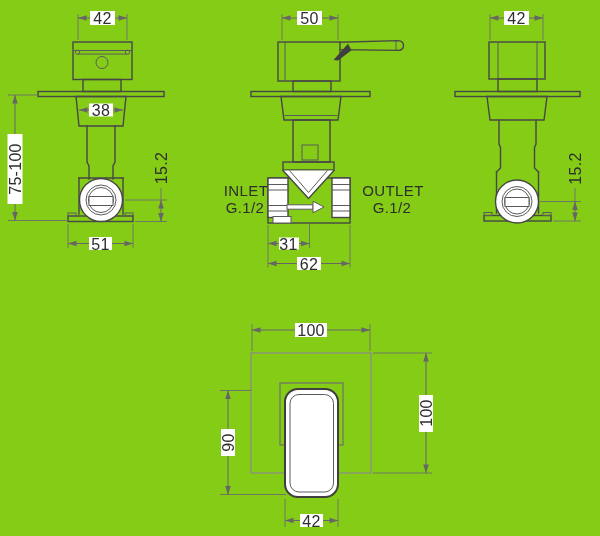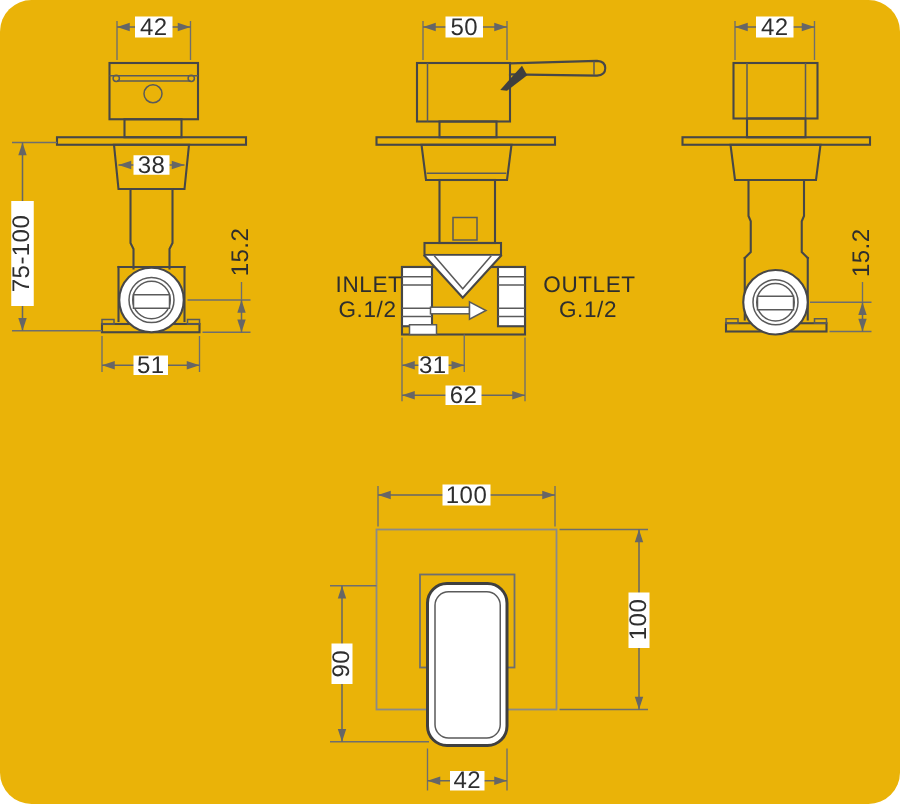--- a/index.html
+++ b/index.html
@@ -1,17 +1,17 @@
 <!DOCTYPE html>
 <html><head>
 <meta charset="utf-8">
 <style>
   html,body{margin:0;padding:0;background:#fff;}
-  .stage{position:relative;width:600px;height:536px;background:#eab308;overflow:hidden;
-         font-family:"Liberation Sans", sans-serif;border-radius:21px;}
+  .stage{position:relative;width:600px;height:536px;background:#84cc16;overflow:hidden;
+         font-family:"Liberation Sans", sans-serif;}
   svg{display:block}
   .obj{stroke:#474747;stroke-width:1.4;fill:none;stroke-linecap:square;}
   .obj-thin{stroke:#5a5a5a;stroke-width:1;fill:none;}
   .white{fill:#ffffff;}
   .dim{stroke:#666666;stroke-width:1;fill:none;}
   .ext{stroke:#6e6e6e;stroke-width:0.9;fill:none;}
   .bg{fill:#ffffff;stroke:none;}
   .t{font-family:"Liberation Sans", sans-serif;font-size:16px;fill:#2e2e2e;
      text-anchor:middle;dominant-baseline:central;letter-spacing:0.3px;}
   .lbl{font-family:"Liberation Sans", sans-serif;font-size:15px;fill:#2e2e2e;

